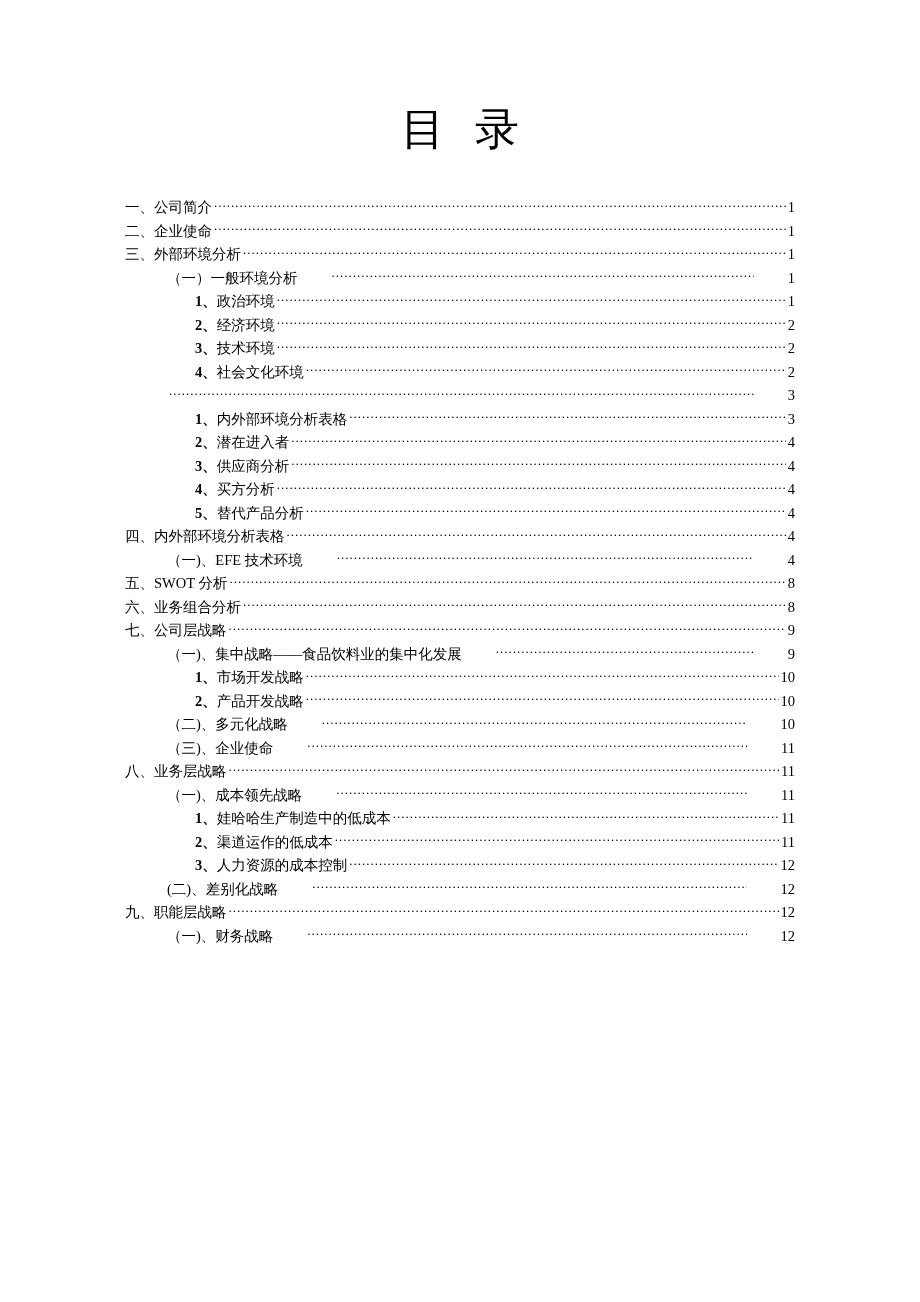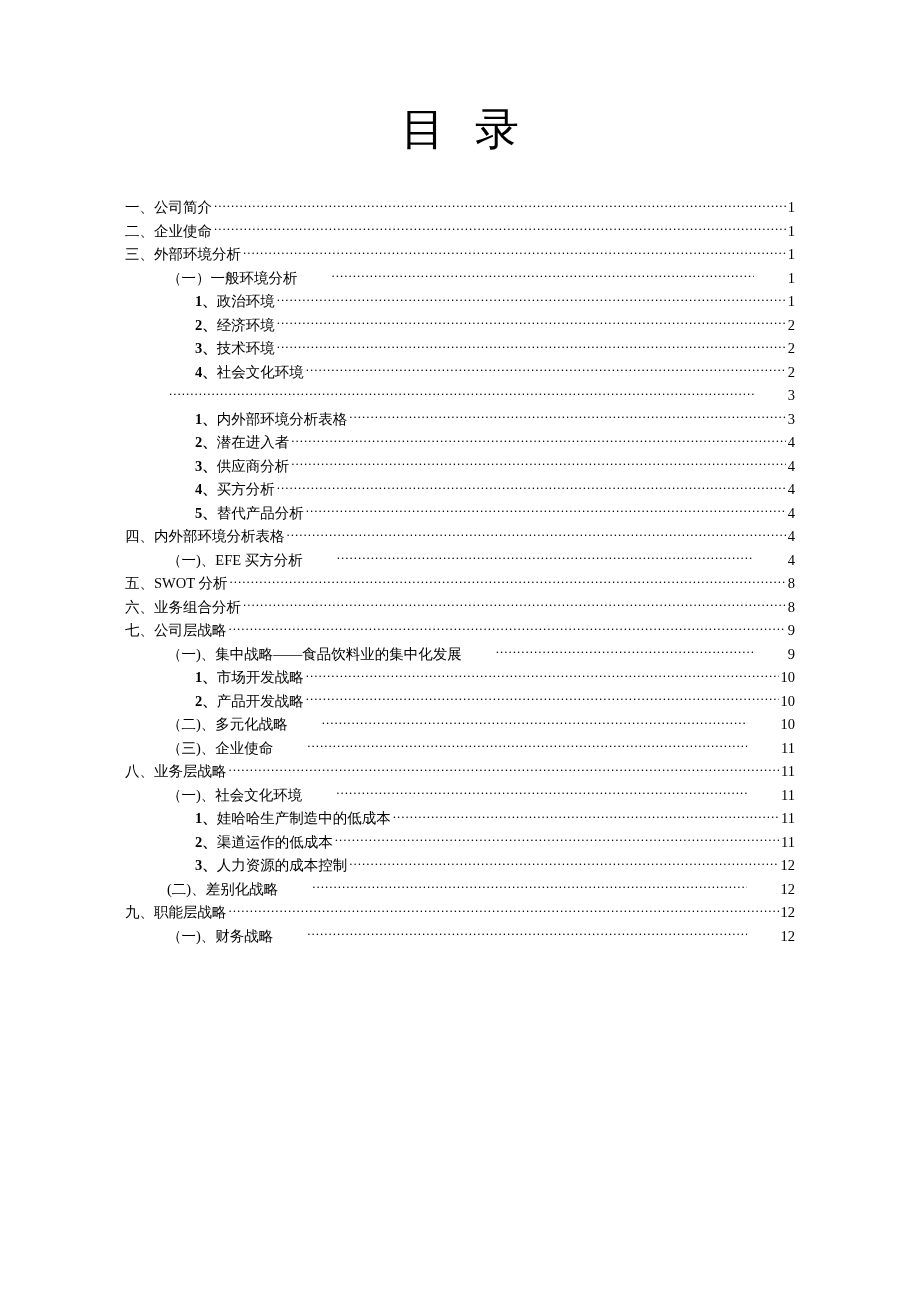--- a/index.html
+++ b/index.html
@@ -137,21 +137,21 @@
       <span class="toc-label"><span class="num-bold">5、</span><span>替代产品分析</span></span>
       <span class="dots"></span>
       <span class="toc-page">4</span>
     </div>
     <div class="toc-entry level-1">
       <span class="toc-label">四、内外部环境分析表格</span>
       <span class="dots"></span>
       <span class="toc-page">4</span>
     </div>
     <div class="toc-entry level-2">
-      <span class="toc-label">（一)、EFE 买方分析</span>
+      <span class="toc-label">（一)、EFE 技术环境</span>
       <span class="dots"></span>
       <span class="toc-page">4</span>
     </div>
     <div class="toc-entry level-1">
       <span class="toc-label">五、SWOT 分析</span>
       <span class="dots"></span>
       <span class="toc-page">8</span>
     </div>
     <div class="toc-entry level-1">
       <span class="toc-label">六、业务组合分析</span>
@@ -187,21 +187,21 @@
       <span class="toc-label">（三)、企业使命</span>
       <span class="dots"></span>
       <span class="toc-page">11</span>
     </div>
     <div class="toc-entry level-1">
       <span class="toc-label">八、业务层战略</span>
       <span class="dots"></span>
       <span class="toc-page">11</span>
     </div>
     <div class="toc-entry level-2">
-      <span class="toc-label">（一)、社会文化环境</span>
+      <span class="toc-label">（一)、成本领先战略</span>
       <span class="dots"></span>
       <span class="toc-page">11</span>
     </div>
     <div class="toc-entry level-3">
       <span class="toc-label"><span class="num-bold">1、</span><span>娃哈哈生产制造中的低成本</span></span>
       <span class="dots"></span>
       <span class="toc-page">11</span>
     </div>
     <div class="toc-entry level-3">
       <span class="toc-label"><span class="num-bold">2、</span><span>渠道运作的低成本</span></span>

